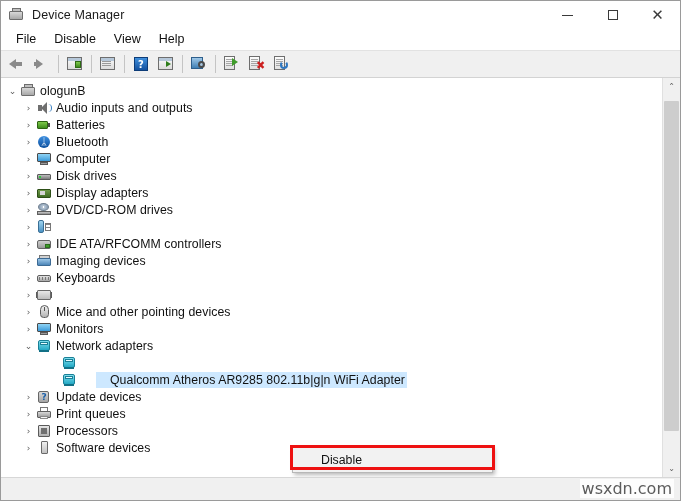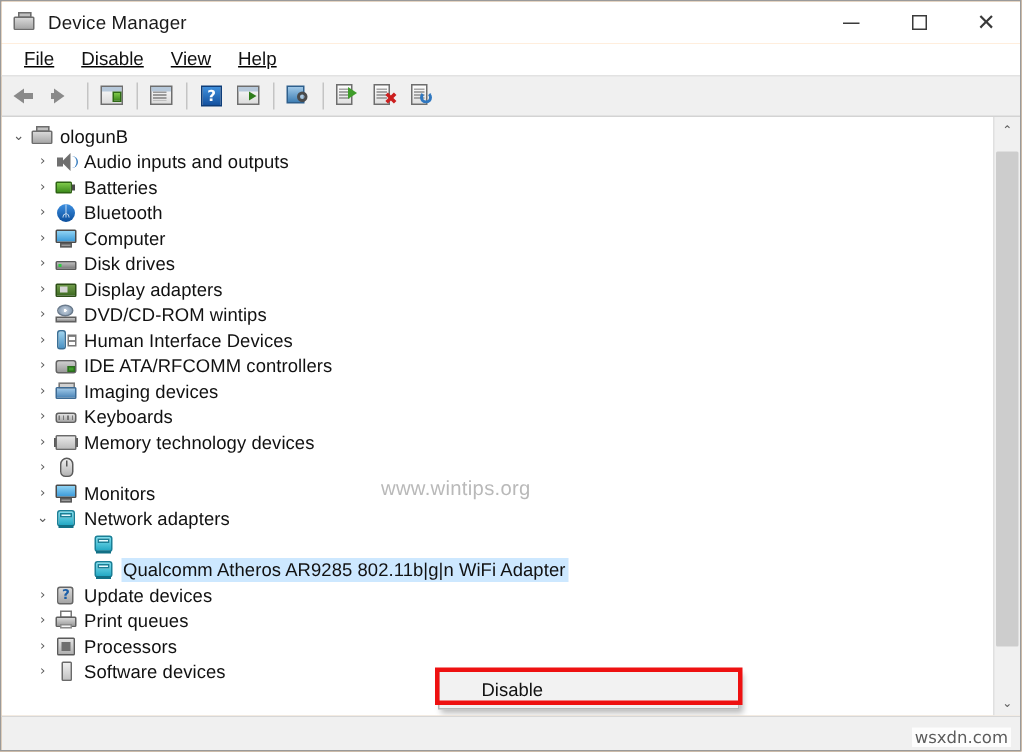--- a/index.html
+++ b/index.html
@@ -11,21 +11,21 @@
     font-family: "Liberation Sans", sans-serif;
     font-size: 12px;
     color: #000000;
     overflow: hidden;
     position: relative;
   }
   #window {
     position: absolute;
     left: 0; top: 0;
     width: 681px; height: 501px;
-    background: #fdba74;
+    background: #eab308;
     border: 1px solid #9a9a9a;
     box-sizing: border-box;
     display: flex;
     flex-direction: column;
   }
 
   
   #titlebar {
     height: 28px;
     min-height: 28px;
@@ -71,21 +71,20 @@
   }
 
   
   #menubar {
     height: 21px;
     min-height: 21px;
     background: #ffffff;
     display: flex;
     align-items: center;
     padding-left: 6px;
-    text-decoration: underline;
   }
   .menu-item {
     padding: 2px 9px 3px 9px;
     font-size: 12.5px;
     color: #111111;
     cursor: default;
   }
 
   
   #toolbar {
@@ -146,22 +145,22 @@
     margin-right: 4px;
     position: relative;
   }
   .node-label {
     font-size: 12.3px;
     color: #111111;
     letter-spacing: .05px;
   }
   .node.selected .node-label {
     background: #cde8ff;
-    padding: 1px 2px 1px 1px;
-    margin: -1px 0;
+    padding: 1px 2px 1px 14px;
+    margin: -1px 15px;
   }
 
   
   .lvl0 { padding-left: 4px; }
   .lvl1 { padding-left: 20px; }
   .lvl2 { padding-left: 45px; }
 
   
   .ic { position: absolute; }
 
@@ -568,21 +567,21 @@
     left: 253px; top: 240px;
     font-size: 13.5px;
     color: #b9b9b9;
     letter-spacing: .2px;
     z-index: 5;
     pointer-events: none;
   }
   #watermark-corner {
     position: absolute;
     right: 6px; bottom: 2px;
-    font-size: 11px;
+    font-size: 16px;
     color: #5c5c5c;
     background: rgba(255,255,255,.85);
     padding: 0 2px;
     z-index: 60;
     pointer-events: none;
     font-family: "DejaVu Sans", sans-serif;
   }
 </style>
 </head>
 <body>
@@ -729,29 +728,28 @@
               <div class="ic ic-card-chip"></div>
             </div>
             <div class="node-label">Display adapters</div>
           </div>
           <div class="node lvl1">
             <div class="twisty">›</div>
             <div class="node-icon">
               <div class="ic ic-dvd-disc"></div>
               <div class="ic ic-dvd-tray"></div>
             </div>
-            <div class="node-label">DVD/CD-ROM wintips</div>
+            <div class="node-label">DVD/CD-ROM drives</div>
           </div>
           <div class="node lvl1">
             <div class="twisty">›</div>
             <div class="node-icon">
               <div class="ic ic-hid-body"></div>
               <div class="ic ic-hid-grid"></div>
             </div>
-            <div class="node-label">Human Interface Devices</div>
           </div>
           <div class="node lvl1">
             <div class="twisty">›</div>
             <div class="node-icon">
               <div class="ic ic-ide-body"></div>
               <div class="ic ic-ide-green"></div>
             </div>
             <div class="node-label">IDE ATA/RFCOMM controllers</div>
           </div>
           <div class="node lvl1">
@@ -770,28 +768,28 @@
             </div>
             <div class="node-label">Keyboards</div>
           </div>
           <div class="node lvl1">
             <div class="twisty">›</div>
             <div class="node-icon">
               <div class="ic ic-mem-pin-l"></div>
               <div class="ic ic-mem-pin-r"></div>
               <div class="ic ic-mem-body"></div>
             </div>
-            <div class="node-label">Memory technology devices</div>
           </div>
           <div class="node lvl1">
             <div class="twisty">›</div>
             <div class="node-icon">
               <div class="ic ic-mouse-body"></div>
               <div class="ic ic-mouse-wheel"></div>
             </div>
+            <div class="node-label">Mice and other pointing devices</div>
           </div>
           <div class="node lvl1">
             <div class="twisty">›</div>
             <div class="node-icon">
               <div class="ic ic-monitor-screen"></div>
               <div class="ic ic-monitor-base"></div>
             </div>
             <div class="node-label">Monitors</div>
           </div>
           <div class="node lvl1">
@@ -856,21 +854,20 @@
     </div>
 
     <div id="vscroll">
       <div class="sb-arrow">⌃</div>
       <div id="sb-track">
         <div id="sb-thumb"></div>
       </div>
       <div class="sb-arrow">⌄</div>
     </div>
 
-    <div id="watermark-center">www.wintips.org</div>
 
     <div id="ctxmenu">
         <div class="ctx-item">Disable</div>
       </div>
     <div id="ctx-highlight" style="border-color: rgb(238, 17, 17);"></div>
   </div>
 
   <div id="statusbar">
     <span></span>
   </div>

